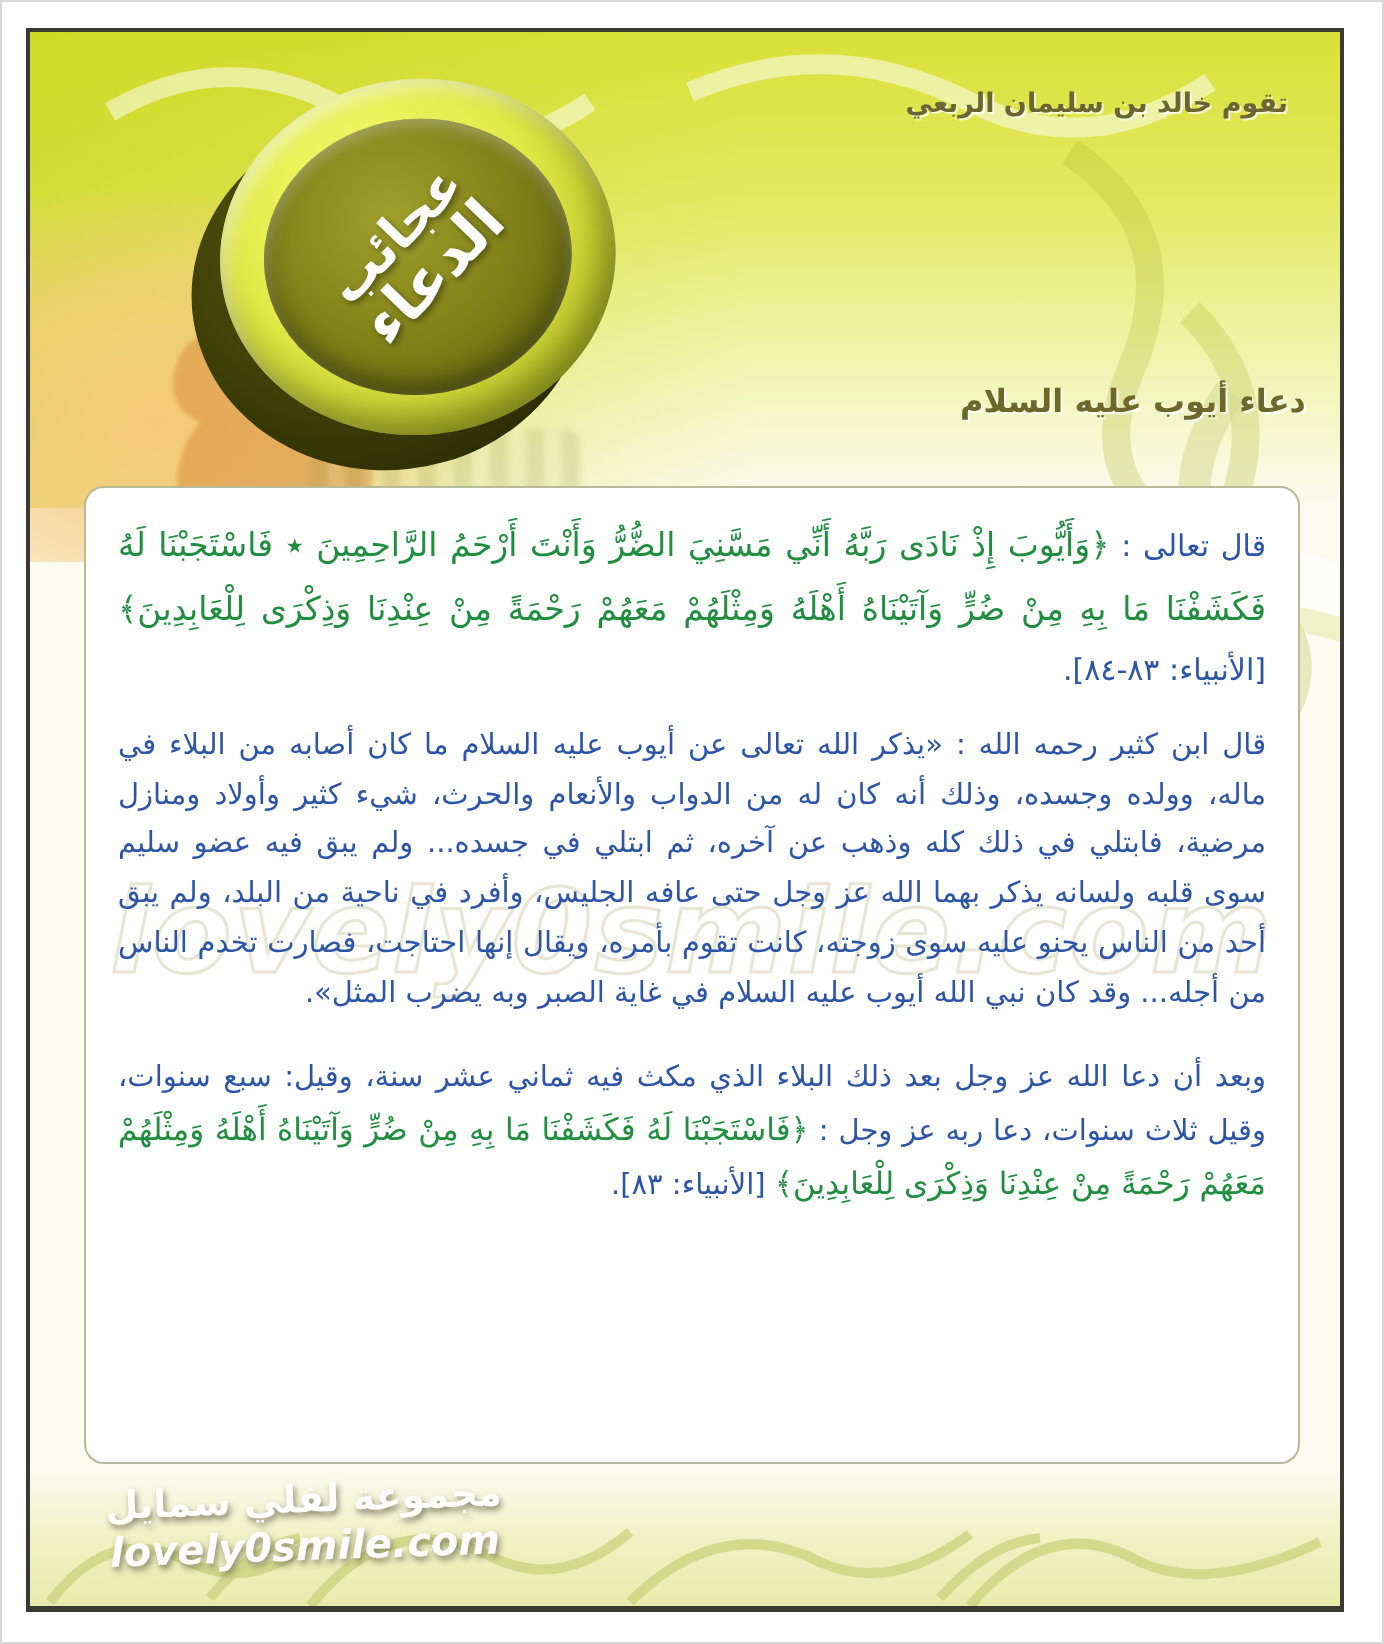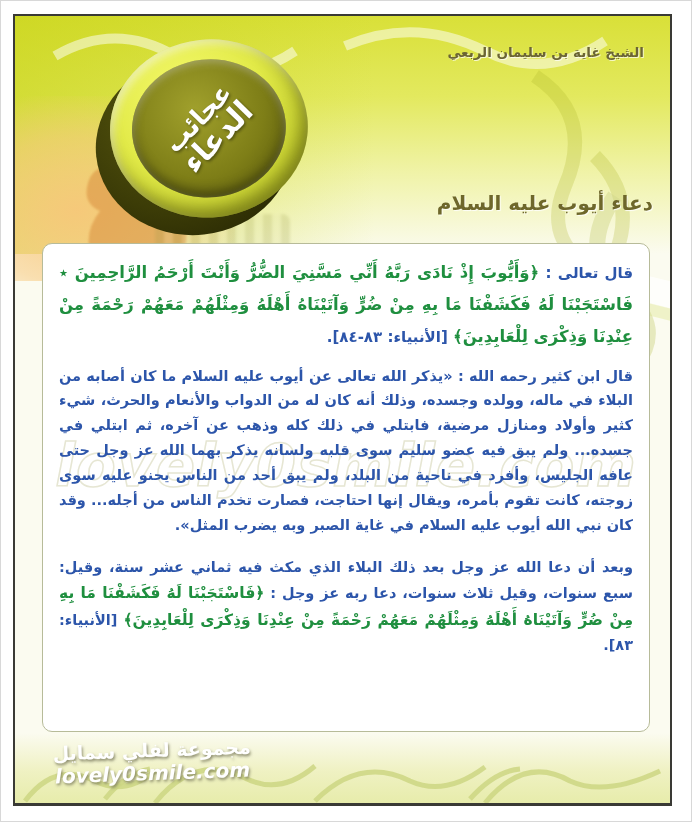--- a/index.html
+++ b/index.html
@@ -52,35 +52,35 @@
   .coin-cal .w1{font-size:26px;}
   .coin-cal .w2{font-size:30px;}
   
   .author{
     position:absolute;top:28px;right:26px;direction:rtl;
     color:var(--c-author,#6b6534);font-size:13.5px;font-weight:bold;
     text-shadow:1px 1px 0 rgba(255,255,255,.7);
   }
   .title{
     position:absolute;top:175px;right:17px;margin:0;direction:rtl;
-    color:var(--c-title,#6e672b);font-size:20px;font-weight:bold;
+    color:var(--c-title,#6e672b);font-size:16px;font-weight:bold;
     text-shadow:1px 1px 1px rgba(255,255,255,.9);
   }
   
   .textbox{
     position:absolute;left:27px;top:227px;width:608px;height:489px;box-sizing:border-box;
     background:#ffffff;border:1px solid #b7bb99;border-radius:10px;
     padding:13px 16px 10px;direction:rtl;overflow:hidden;
   }
   .center-wm{
     position:absolute;top:188px;left:0;right:0;text-align:center;white-space:nowrap;
     font-size:58px;font-weight:bold;font-style:italic;letter-spacing:1px;
     color:rgba(235,235,220,.0);-webkit-text-stroke:1.5px #e6e6d3;pointer-events:none;
   }
-  .para{position:relative;margin:0;text-align:justify;font-weight:bold;color:var(--c-blue,#2c55aa);}
+  .para{position:relative;margin:0;text-align:justify;font-weight:normal;color:var(--c-blue,#2c55aa);}
   .p-body{font-size:14.5px;line-height:1.72;}
   .p1{font-size:15px;line-height:1.95;margin-bottom:10px;}
   .p2{margin-bottom:17px;}
   .p3{margin-bottom:12px;}
   .t-blue{color:var(--c-blue,#2c55aa);}
   .t-green{color:var(--c-green,#1f8f3f);}
   .quran-lg{font-size:16.5px;}
   .quran-in{font-size:15.5px;}
   
   .grass{
@@ -129,21 +129,21 @@
     <div class="coin-wrap">
       <div class="coin-edge"></div>
       <div class="coin-face"></div>
       <div class="coin-inner"></div>
       <div class="coin-cal">
         <span class="w1">عجائب</span>
         <span class="w2">الدعاء</span>
       </div>
     </div>
 
-    <div class="author">الشيخ غاية بن سليمان الربعي</div>
+    <div class="author">تقوم خالد بن سليمان الربعي</div>
     <h1 class="title">دعاء أيوب عليه السلام</h1>
 
     <div class="textbox">
       <div class="center-wm">lovely0smile.com</div>
 
       <p class="para p1">
         <span class="t-blue">قال تعالى : </span>
         <span class="t-green quran-lg">﴿وَأَيُّوبَ إِذْ نَادَى رَبَّهُ أَنِّي مَسَّنِيَ الضُّرُّ وَأَنْتَ أَرْحَمُ الرَّاحِمِينَ ٭ فَاسْتَجَبْنَا لَهُ فَكَشَفْنَا مَا بِهِ مِنْ ضُرٍّ وَآتَيْنَاهُ أَهْلَهُ وَمِثْلَهُمْ مَعَهُمْ رَحْمَةً مِنْ عِنْدِنَا وَذِكْرَى لِلْعَابِدِينَ﴾</span>
         <span class="t-blue"> [الأنبياء: ٨٣-٨٤].</span>
       </p>

